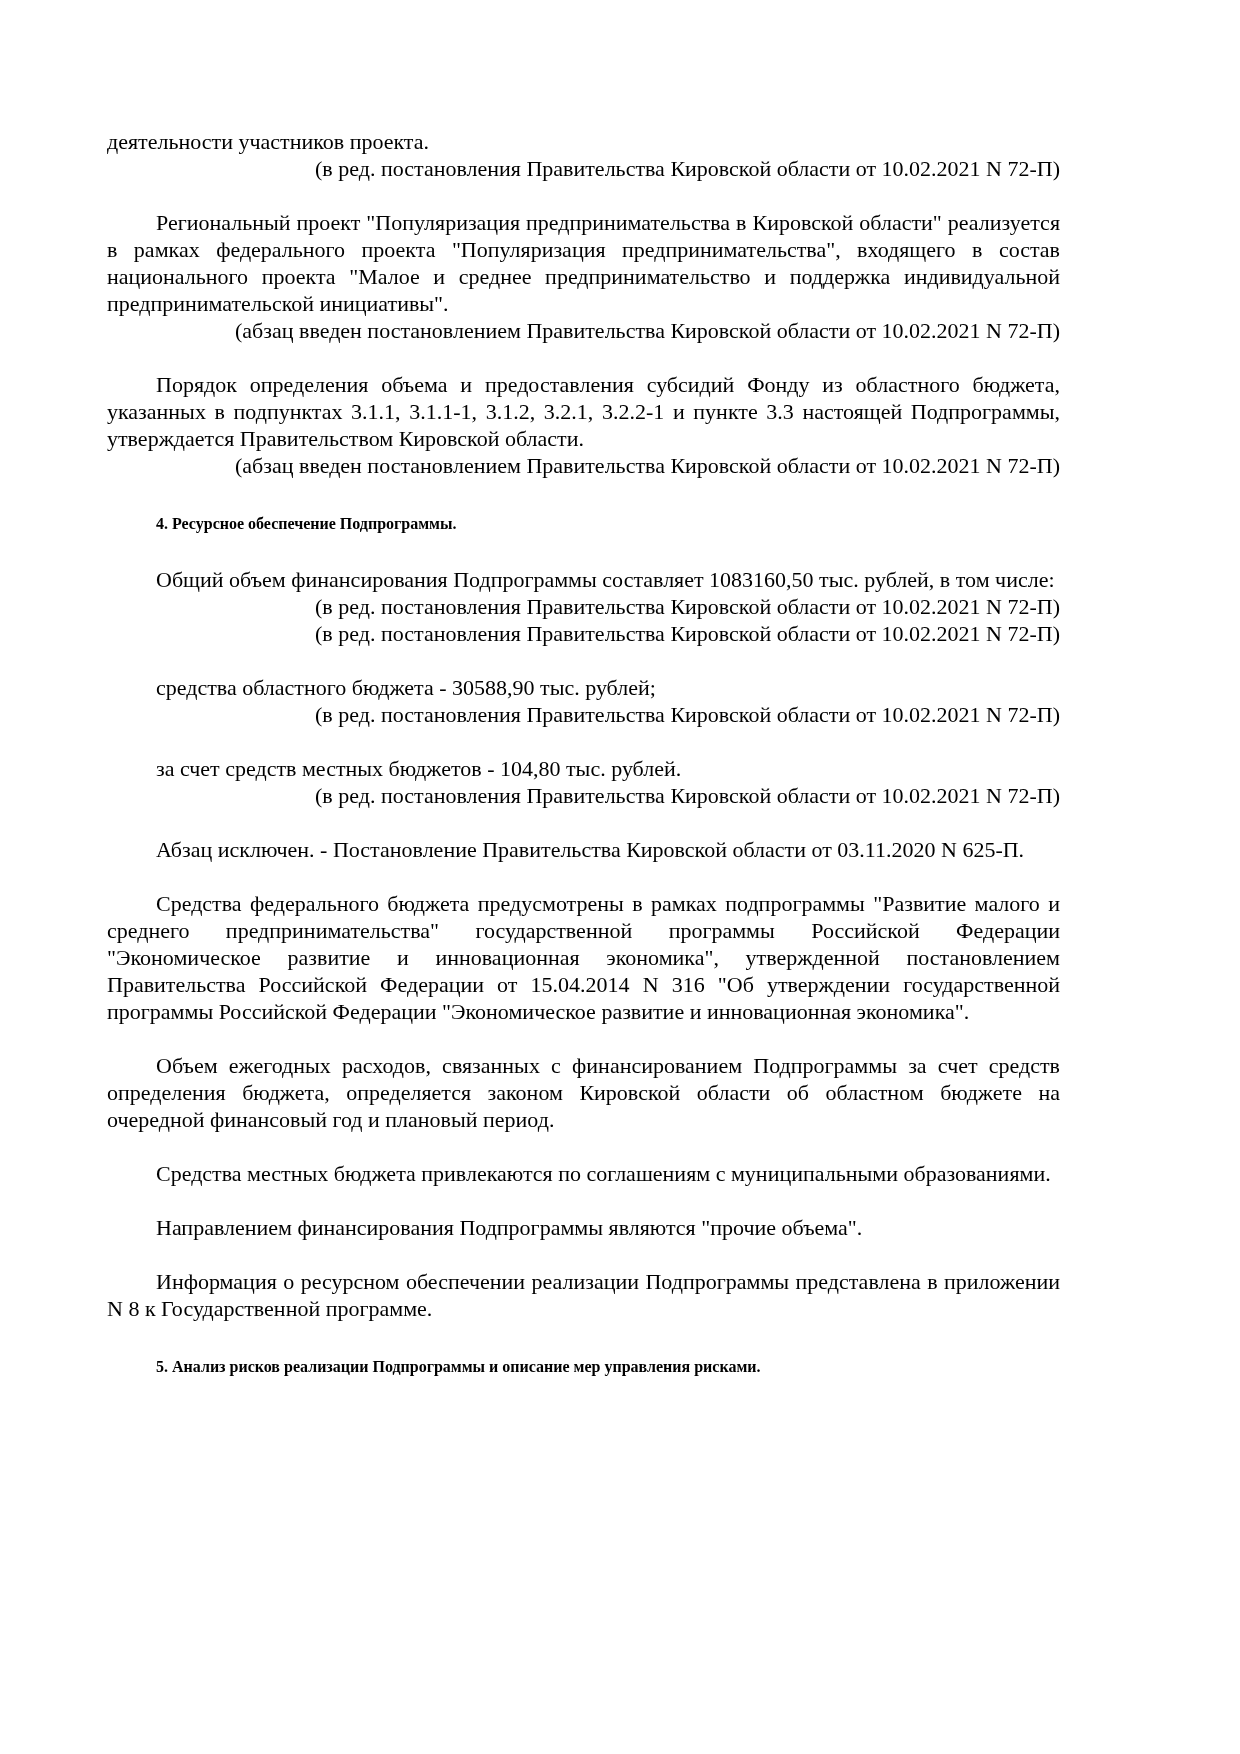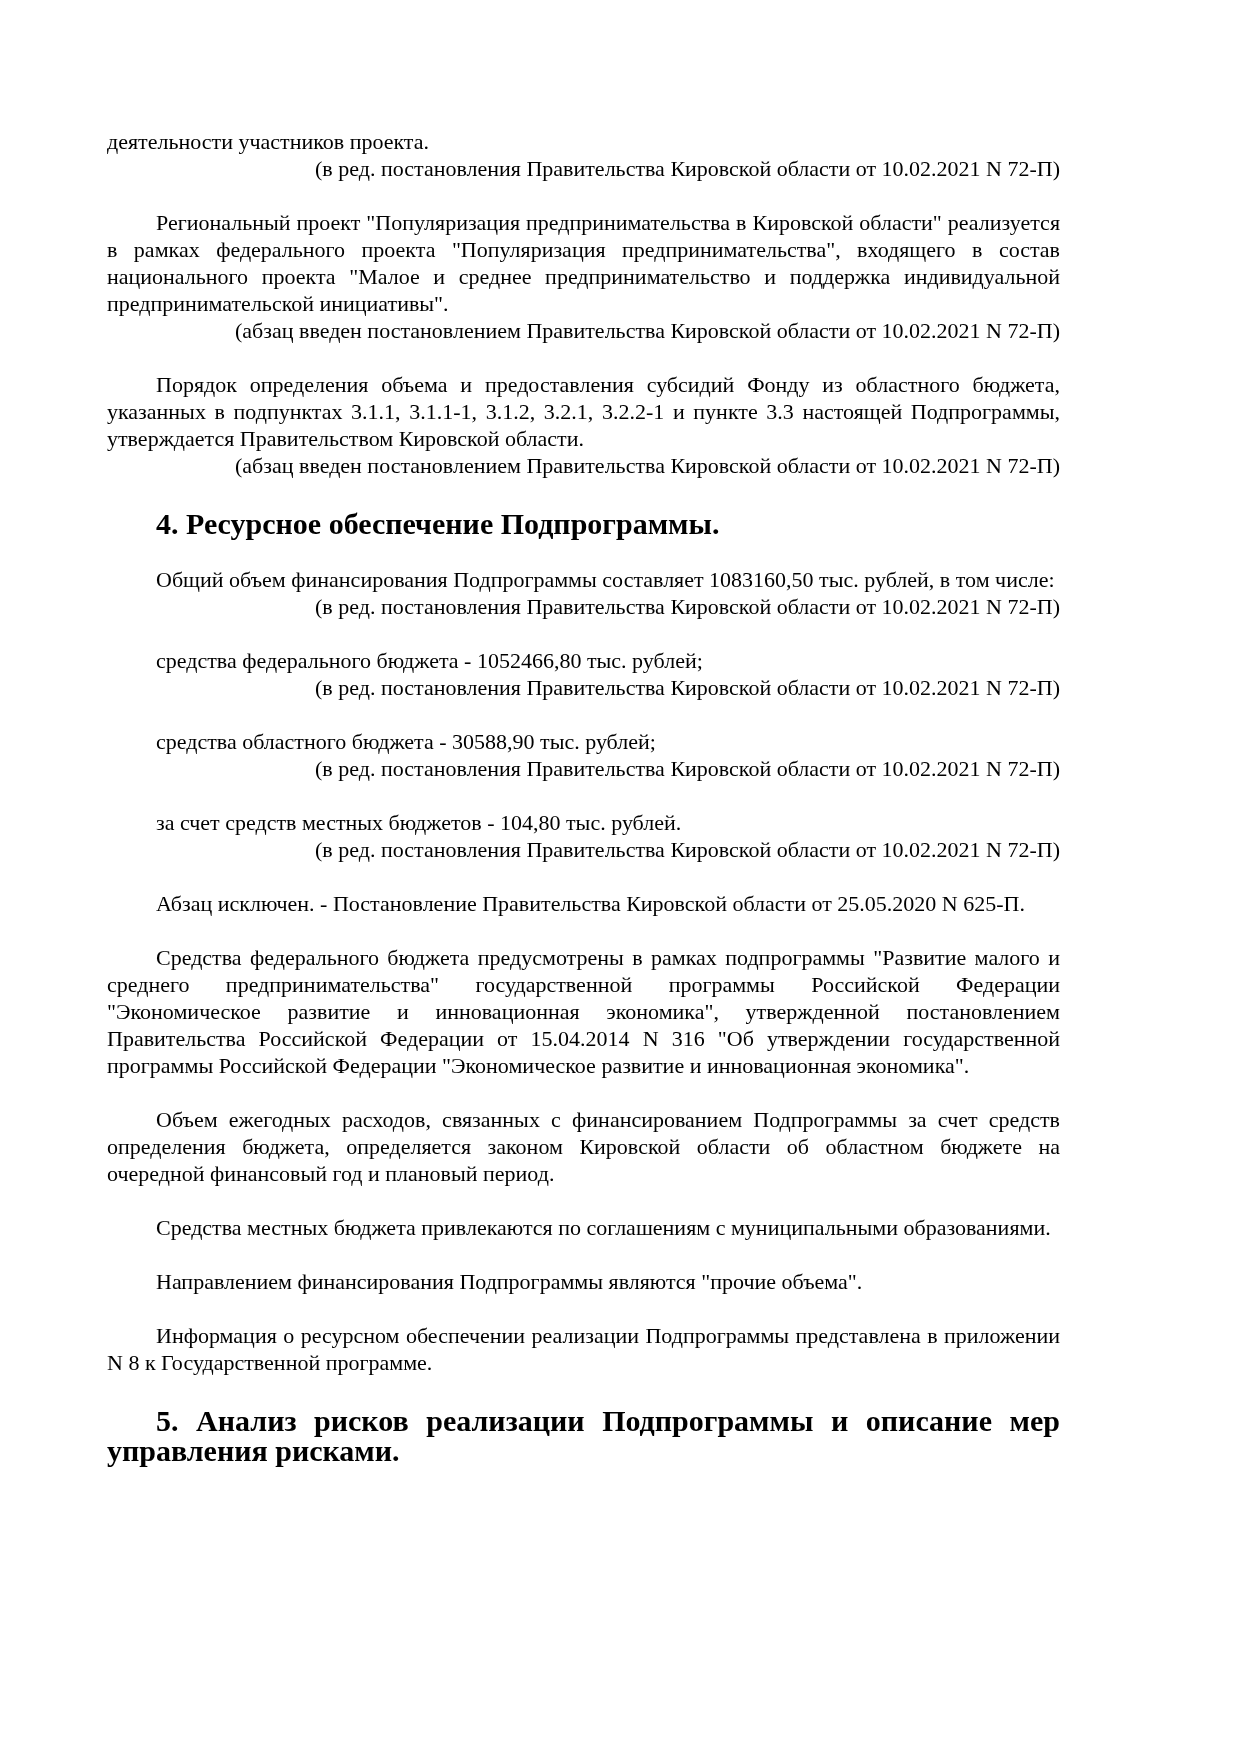--- a/index.html
+++ b/index.html
@@ -28,21 +28,21 @@
     text-indent: 0;
     margin-top: 0;
   }
   .note {
     text-align: right;
     text-indent: 0;
     margin-top: 0;
   }
   .heading {
     font-weight: bold;
-    font-size: 30px;
+    font-size: 16px;
     line-height: 30px;
     text-indent: 49px;
     text-align: justify;
     text-align-last: left;
     margin-top: 30px;
   }
 </style>
 </head>
 <body>
 
@@ -54,30 +54,29 @@
   <p class="note">(абзац введен постановлением Правительства Кировской области от 10.02.2021 N 72-П)</p>
 
   <p class="para">Порядок определения объема и предоставления субсидий Фонду из областного бюджета, указанных в подпунктах 3.1.1, 3.1.1-1, 3.1.2, 3.2.1, 3.2.2-1 и пункте 3.3 настоящей Подпрограммы, утверждается Правительством Кировской области.</p>
   <p class="note">(абзац введен постановлением Правительства Кировской области от 10.02.2021 N 72-П)</p>
 
   <h2 class="heading">4. Ресурсное обеспечение Подпрограммы.</h2>
 
   <p class="para">Общий объем финансирования Подпрограммы составляет 1083160,50 тыс. рублей, в том числе:</p>
   <p class="note">(в ред. постановления Правительства Кировской области от 10.02.2021 N 72-П)</p>
 
-  <p class="para">средства федерального бюджета - 1052466,80 тыс. рублей;</p>
   <p class="note">(в ред. постановления Правительства Кировской области от 10.02.2021 N 72-П)</p>
 
   <p class="para">средства областного бюджета - 30588,90 тыс. рублей;</p>
   <p class="note">(в ред. постановления Правительства Кировской области от 10.02.2021 N 72-П)</p>
 
   <p class="para">за счет средств местных бюджетов - 104,80 тыс. рублей.</p>
   <p class="note">(в ред. постановления Правительства Кировской области от 10.02.2021 N 72-П)</p>
 
-  <p class="para">Абзац исключен. - Постановление Правительства Кировской области от 25.05.2020 N 625-П.</p>
+  <p class="para">Абзац исключен. - Постановление Правительства Кировской области от 03.11.2020 N 625-П.</p>
 
   <p class="para">Средства федерального бюджета предусмотрены в рамках подпрограммы "Развитие малого и среднего предпринимательства" государственной программы Российской Федерации "Экономическое развитие и инновационная экономика", утвержденной постановлением Правительства Российской Федерации от 15.04.2014 N 316 "Об утверждении государственной программы Российской Федерации "Экономическое развитие и инновационная экономика".</p>
 
   <p class="para">Объем ежегодных расходов, связанных с финансированием Подпрограммы за счет средств определения бюджета, определяется законом Кировской области об областном бюджете на очередной финансовый год и плановый период.</p>
 
   <p class="para">Средства местных бюджета привлекаются по соглашениям с муниципальными образованиями.</p>
 
   <p class="para">Направлением финансирования Подпрограммы являются "прочие объема".</p>
 
   <p class="para">Информация о ресурсном обеспечении реализации Подпрограммы представлена в приложении N 8 к Государственной программе.</p>

